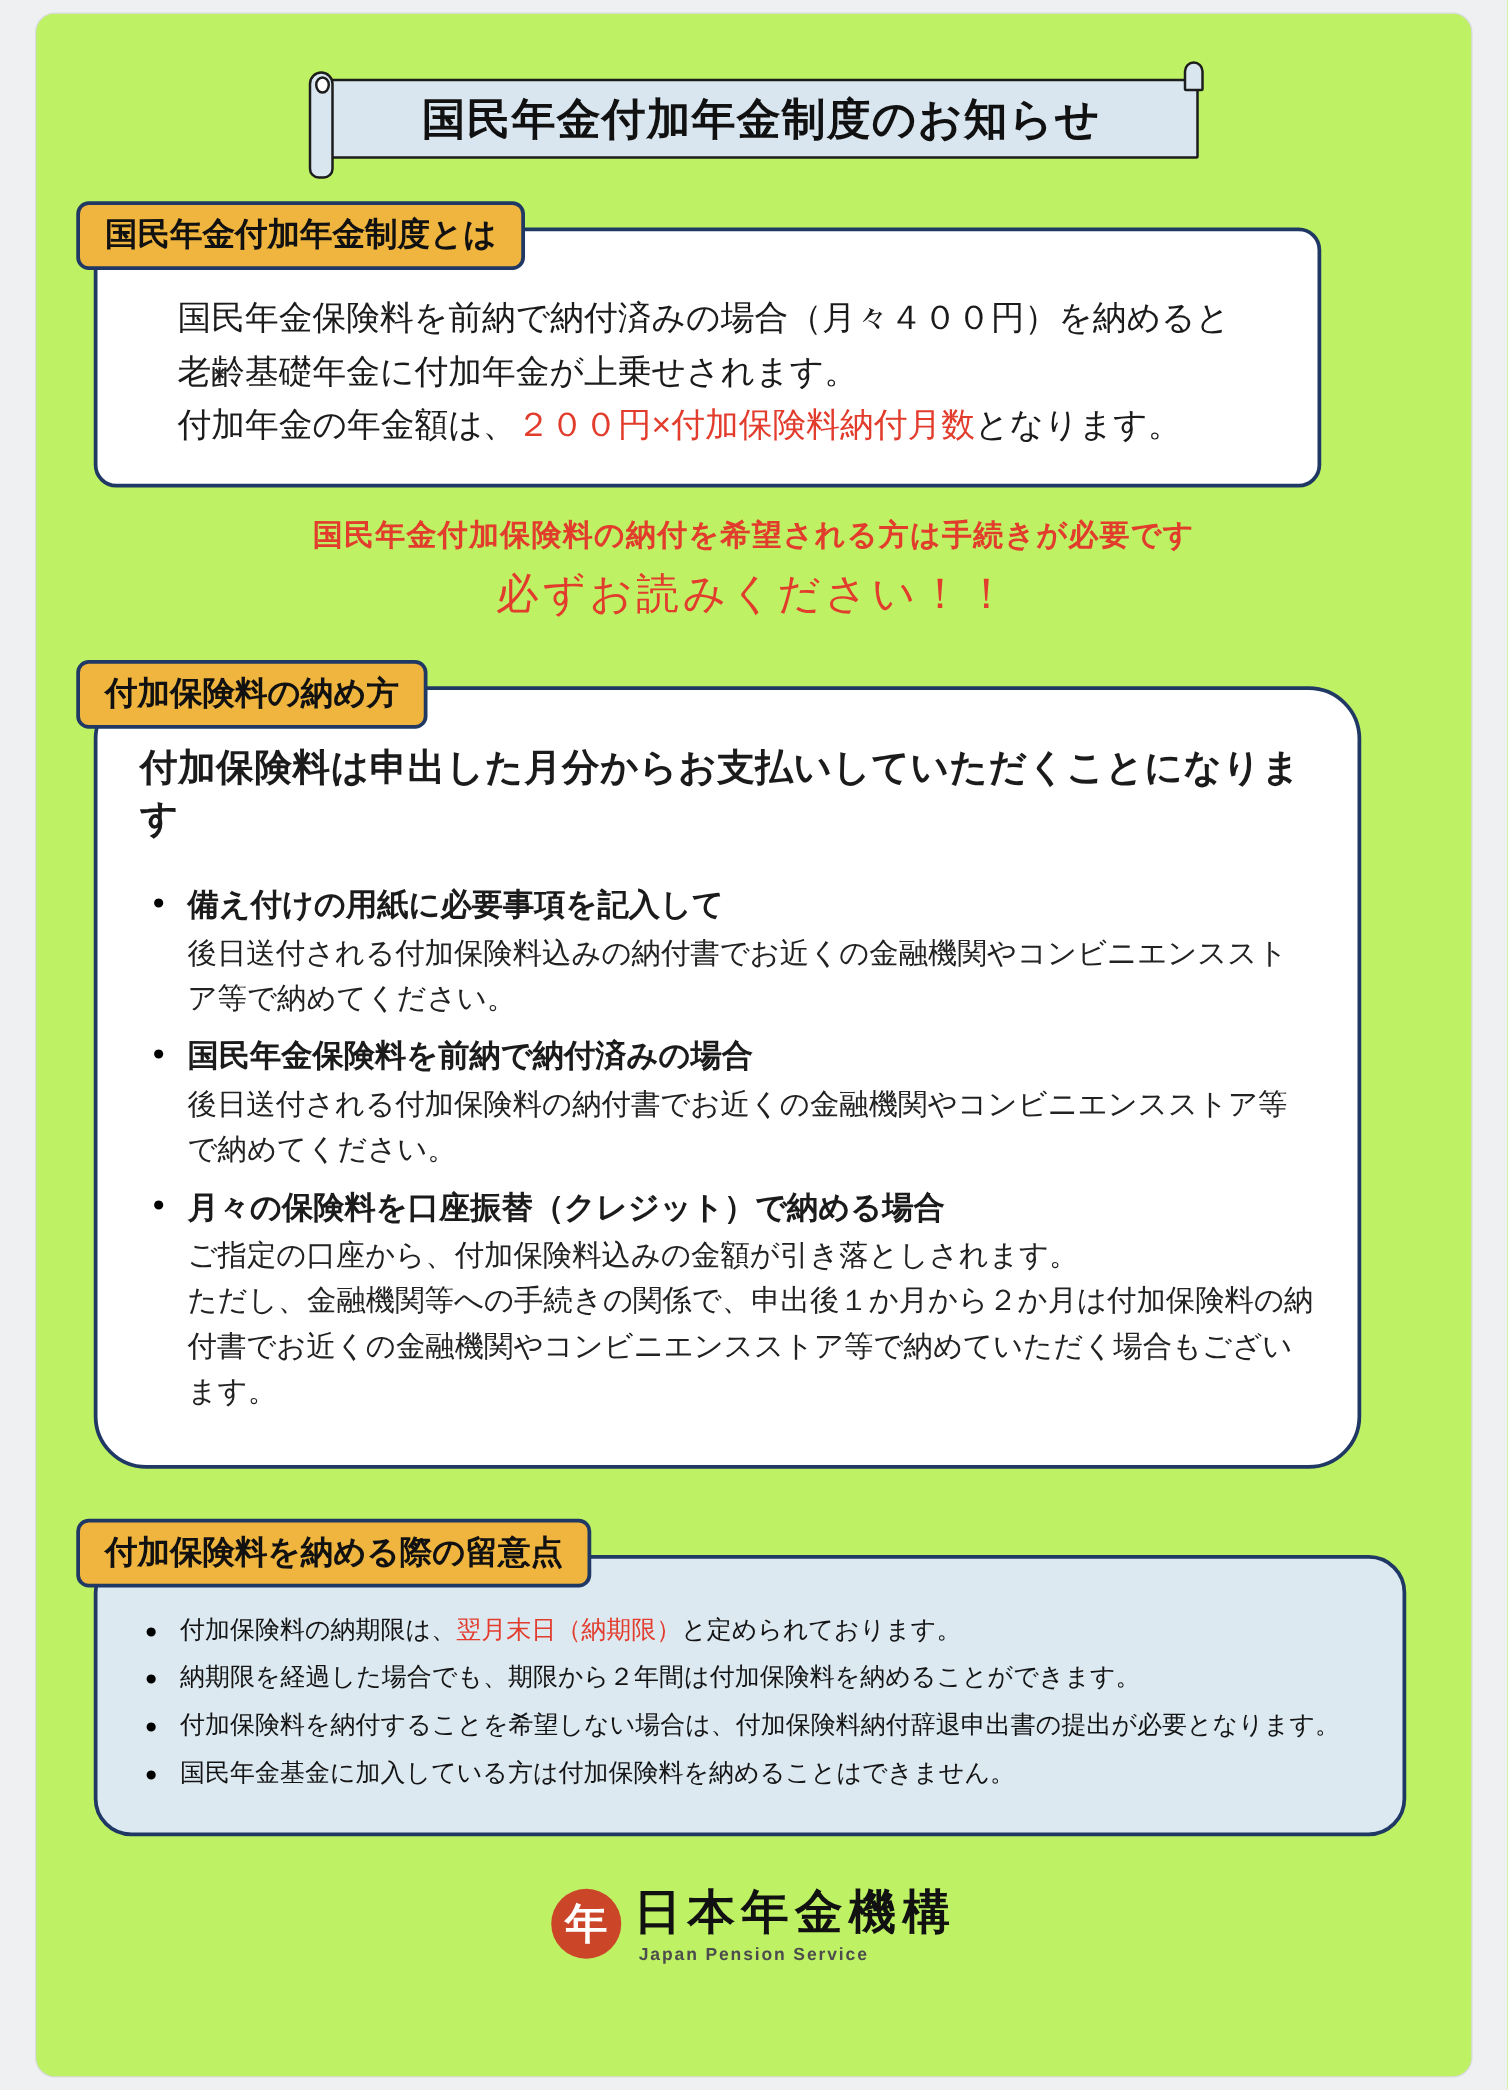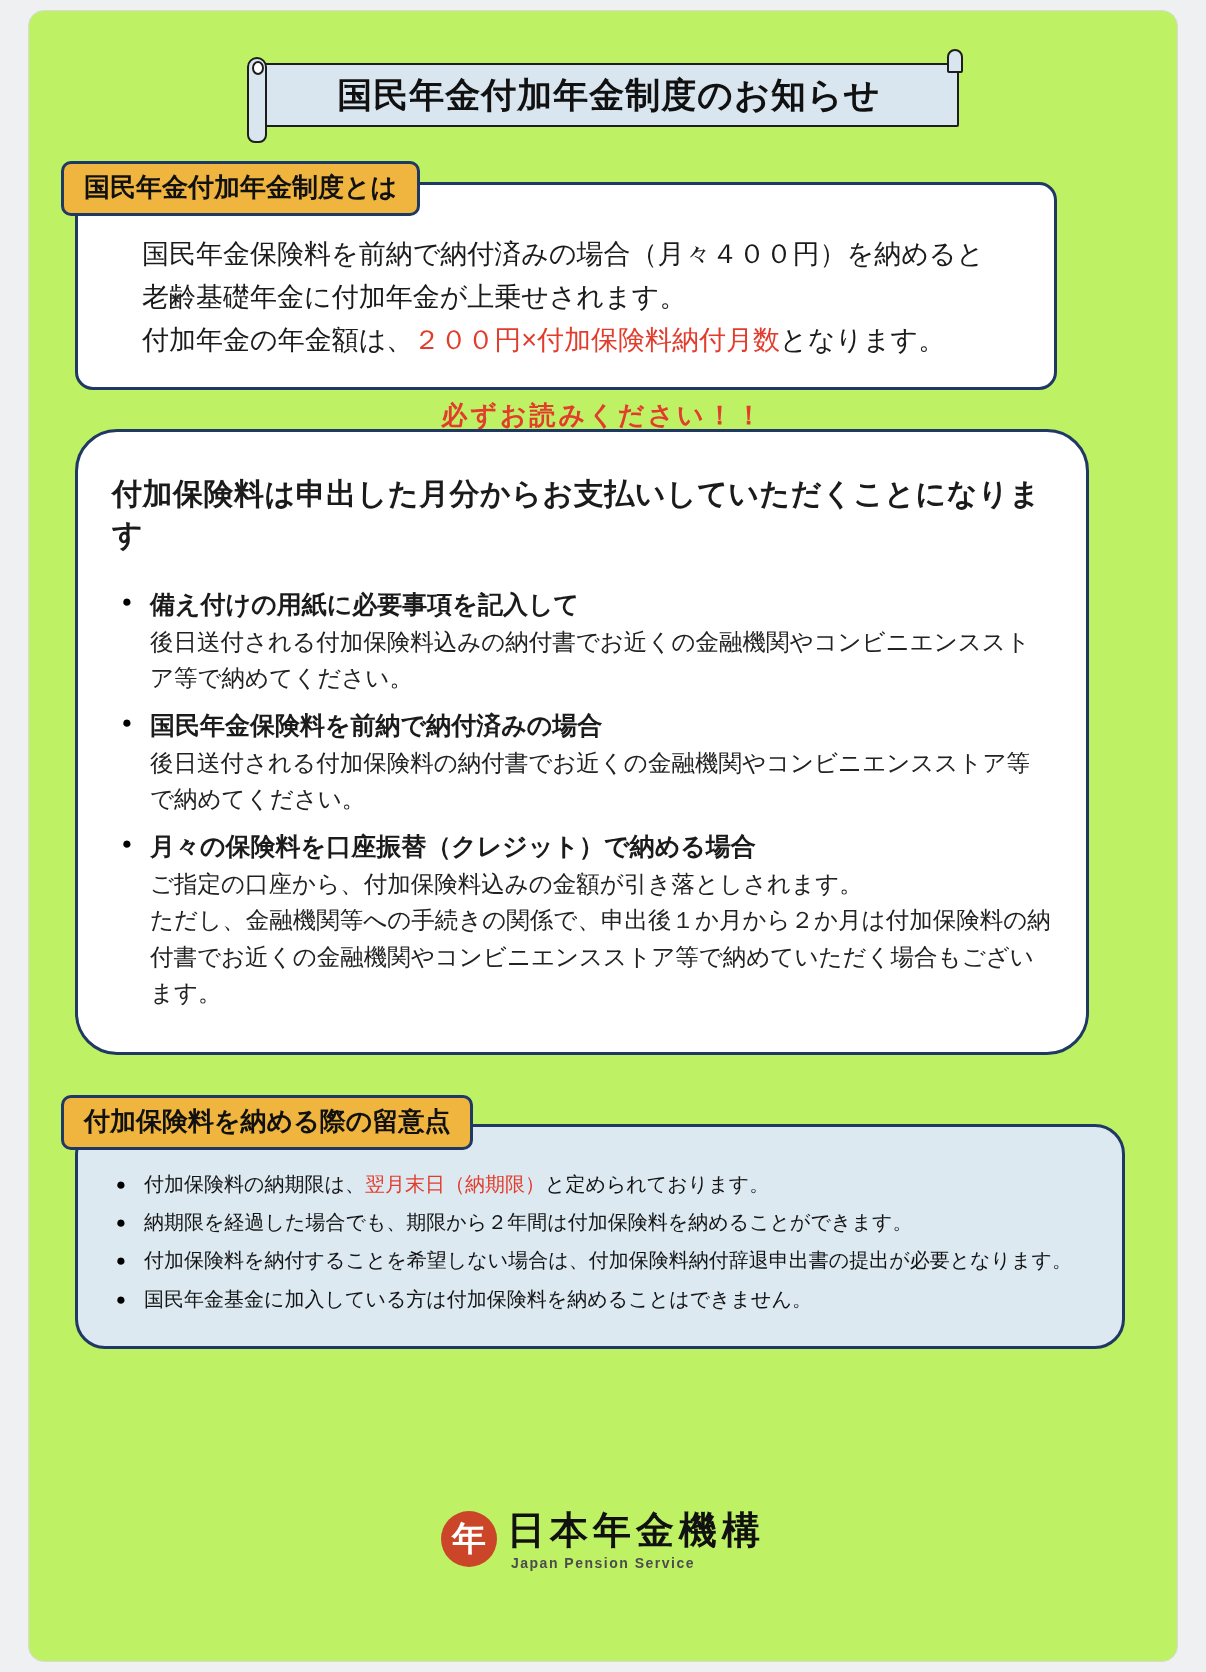--- a/index.html
+++ b/index.html
@@ -50,21 +50,21 @@
   .box { position:relative; z-index:1; background:#fff; border:3px solid #1f3864; }
 
   .sec-intro { margin:34px 0 0 32px; }
   .sec-intro .box {
     width:982px; margin:-34px 0 0 14px; border-radius:18px;
     padding:48px 28px 24px 64px; font-size:27px; line-height:1.6;
   }
   .hl-red { color:#e23c2d; }
 
   .alert-line1 { margin-top:22px; text-align:center; color:#e23c2d; font-size:24px; font-weight:700; letter-spacing:1px; }
-  .alert-line2 { margin-top:8px; text-align:center; color:#e23c2d; font-size:26px; font-weight:700; letter-spacing:3px; }
+  .alert-line2 { margin-top:8px; text-align:center; color:#e23c2d; font-size:34px; font-weight:400; letter-spacing:3px; }
 
   .sec-procedure { margin:34px 0 0 32px; }
   .sec-procedure .box {
     width:1084px; margin:-30px 0 0 2px; border-radius:10px;
     padding:40px 20px 16px 20px; font-size:24px;
   }
 
   .sec-payment { margin:30px 0 0 32px; }
   .sec-payment .box {
     width:1014px; margin:-34px 0 0 14px; border-radius:42px;
@@ -110,24 +110,26 @@
 
   <section class="sec-intro">
     <div class="tab">国民年金付加年金制度とは</div>
     <div class="box">
       <div>国民年金保険料を前納で納付済みの場合（月々４００円）を納めると</div>
       <div>老齢基礎年金に付加年金が上乗せされます。</div>
       <div><span>付加年金の年金額は、</span><span class="hl-red">２００円×付加保険料納付月数</span><span>となります。</span></div>
     </div>
   </section>
 
+  <div class="alert-line1">国民年金付加保険料の納付を希望される方は手続きが必要です</div>
   <div class="alert-line2">必ずお読みください！！</div>
 
 
   <section class="sec-payment">
+    <div class="tab">付加保険料の納め方</div>
     <div class="box">
       <div class="pay-headline">付加保険料は申出した月分からお支払いしていただくことになります</div>
 
       <div class="bullet">
         <span class="blt">●</span>
         <div>
           <div class="bullet-head">備え付けの用紙に必要事項を記入して</div>
           <div class="bullet-body">後日送付される付加保険料込みの納付書でお近くの金融機関やコンビニエンスストア等で納めてください。</div>
         </div>
       </div>

